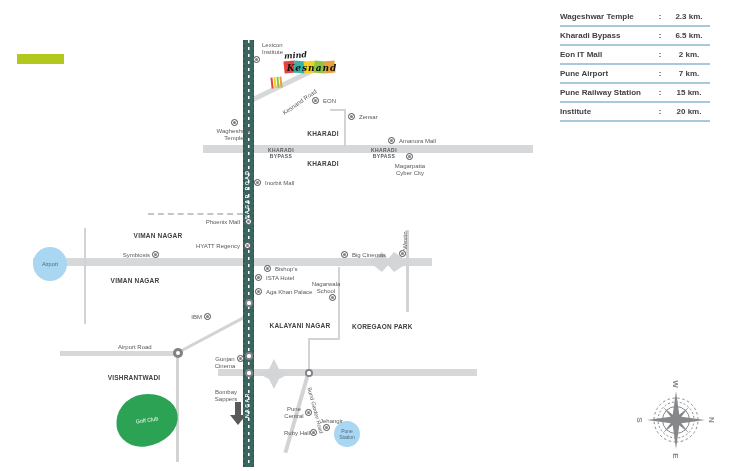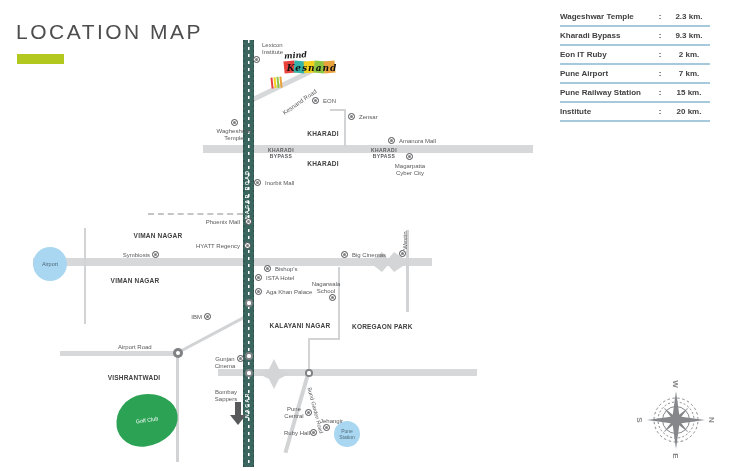--- a/index.html
+++ b/index.html
@@ -83,36 +83,35 @@
       border-left:8px solid rgba(0,0,0,0);border-right:8px solid rgba(0,0,0,0);border-top:10px solid #58595b;}
 
   .bridge{position:absolute;z-index:4;}
   .compass{position:absolute;left:636px;top:380px;transform:rotate(90deg);z-index:6;}
 </style>
 </head>
 <body>
 
 <div id="page">
 
-  <div class="title">LOCATION MAP</div>
   <div class="title-bar"></div>
 
   <div class="dtable">
     <div class="trow">
         <span class="tlabel">Wageshwar Temple</span>
         <span class="tsep">:</span>
         <span class="tval">2.3 km.</span>
       </div>
     <div class="trow">
         <span class="tlabel">Kharadi Bypass</span>
         <span class="tsep">:</span>
-        <span class="tval">9.3 km.</span>
-      </div>
-    <div class="trow">
-        <span class="tlabel">Eon IT Ruby</span>
+        <span class="tval">6.5 km.</span>
+      </div>
+    <div class="trow">
+        <span class="tlabel">Eon IT Mall</span>
         <span class="tsep">:</span>
         <span class="tval">2 km.</span>
       </div>
     <div class="trow">
         <span class="tlabel">Pune Airport</span>
         <span class="tsep">:</span>
         <span class="tval">7 km.</span>
       </div>
     <div class="trow">
         <span class="tlabel">Pune Railway Station</span>

